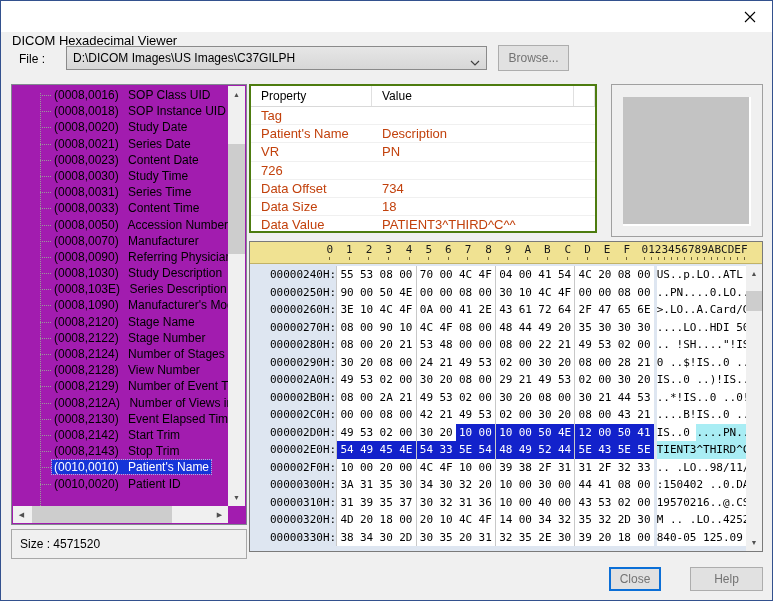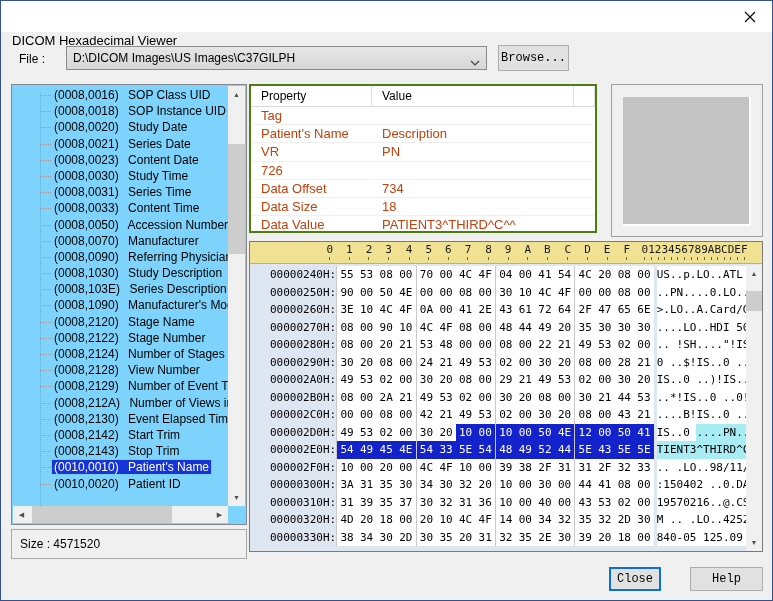--- a/index.html
+++ b/index.html
@@ -6,24 +6,24 @@
   *{box-sizing:border-box;}
   .dialog{position:relative;width:773px;height:601px;background:#f0f0f0;border:1px solid #33518e;overflow:hidden;}
   
   .titlebar{position:absolute;left:0;top:0;width:100%;height:31px;background:#ffffff;}
   .title{position:absolute;left:11px;top:8px;font-size:13px;color:#000;margin-top:24px;}
   .close-btn{position:absolute;right:0;top:0;width:45px;height:31px;display:flex;align-items:center;justify-content:center;cursor:pointer;}
   
   .file-label{position:absolute;left:18px;top:51px;font-size:12px;color:#000;}
   .combo{position:absolute;left:65px;top:45px;width:421px;height:24px;background:linear-gradient(#e6e6e6,#d7d7d7);border:1px solid #8a8a8a;font-size:12px;color:#000;display:flex;align-items:center;padding-left:6px;}
   .combo .chev{position:absolute;right:6px;top:8px;}
-  .btn{background:#e1e1e1;border:1px solid #adadad;font-size:12px;color:#000000;display:flex;align-items:center;justify-content:center;cursor:pointer;font-family:Liberation Mono, monospace;}
+  .btn{background:#e1e1e1;border:1px solid #adadad;font-size:12px;color:#737373;display:flex;align-items:center;justify-content:center;cursor:pointer;font-family:Liberation Sans, sans-serif;}
   .browse{position:absolute;left:497px;top:44px;width:71px;height:26px;}
   
-  .tree{position:absolute;left:10px;top:83px;width:236px;height:441px;background:#7dd3fc;border:1px solid #828790;overflow:hidden;}
+  .tree{position:absolute;left:10px;top:83px;width:236px;height:441px;background:#a21caf;border:1px solid #828790;overflow:hidden;}
   .tree-list{position:absolute;left:0;top:2px;right:18px;bottom:18px;overflow:hidden;}
   .tree-vline{position:absolute;left:28px;top:6px;bottom:0;width:1px;border-left:1px dotted #9a9a9a;}
   .titem{position:relative;height:16.2px;line-height:16.2px;font-size:12px;white-space:nowrap;padding-left:40px;color:#000;cursor:default;}
   .titem .conn{position:absolute;left:28px;top:8px;width:11px;border-top:1px dotted #9a9a9a;}
   .titem .tlabel{padding:0 2px;}
   .titem.sel .tlabel{background:#1634d8;color:#fff;outline:1px dotted #9ab6ef;}
   .vscroll{position:absolute;right:1px;top:1px;width:17px;background:#f0f0f0;}
   .hscroll{position:absolute;left:1px;bottom:1px;height:17px;background:#f0f0f0;}
   .sbtn{position:absolute;width:17px;height:17px;display:flex;align-items:center;justify-content:center;font-size:7px;color:#505050;background:#f0f0f0;cursor:pointer;}
   .sthumb{position:absolute;background:#cdcdcd;cursor:pointer;}

